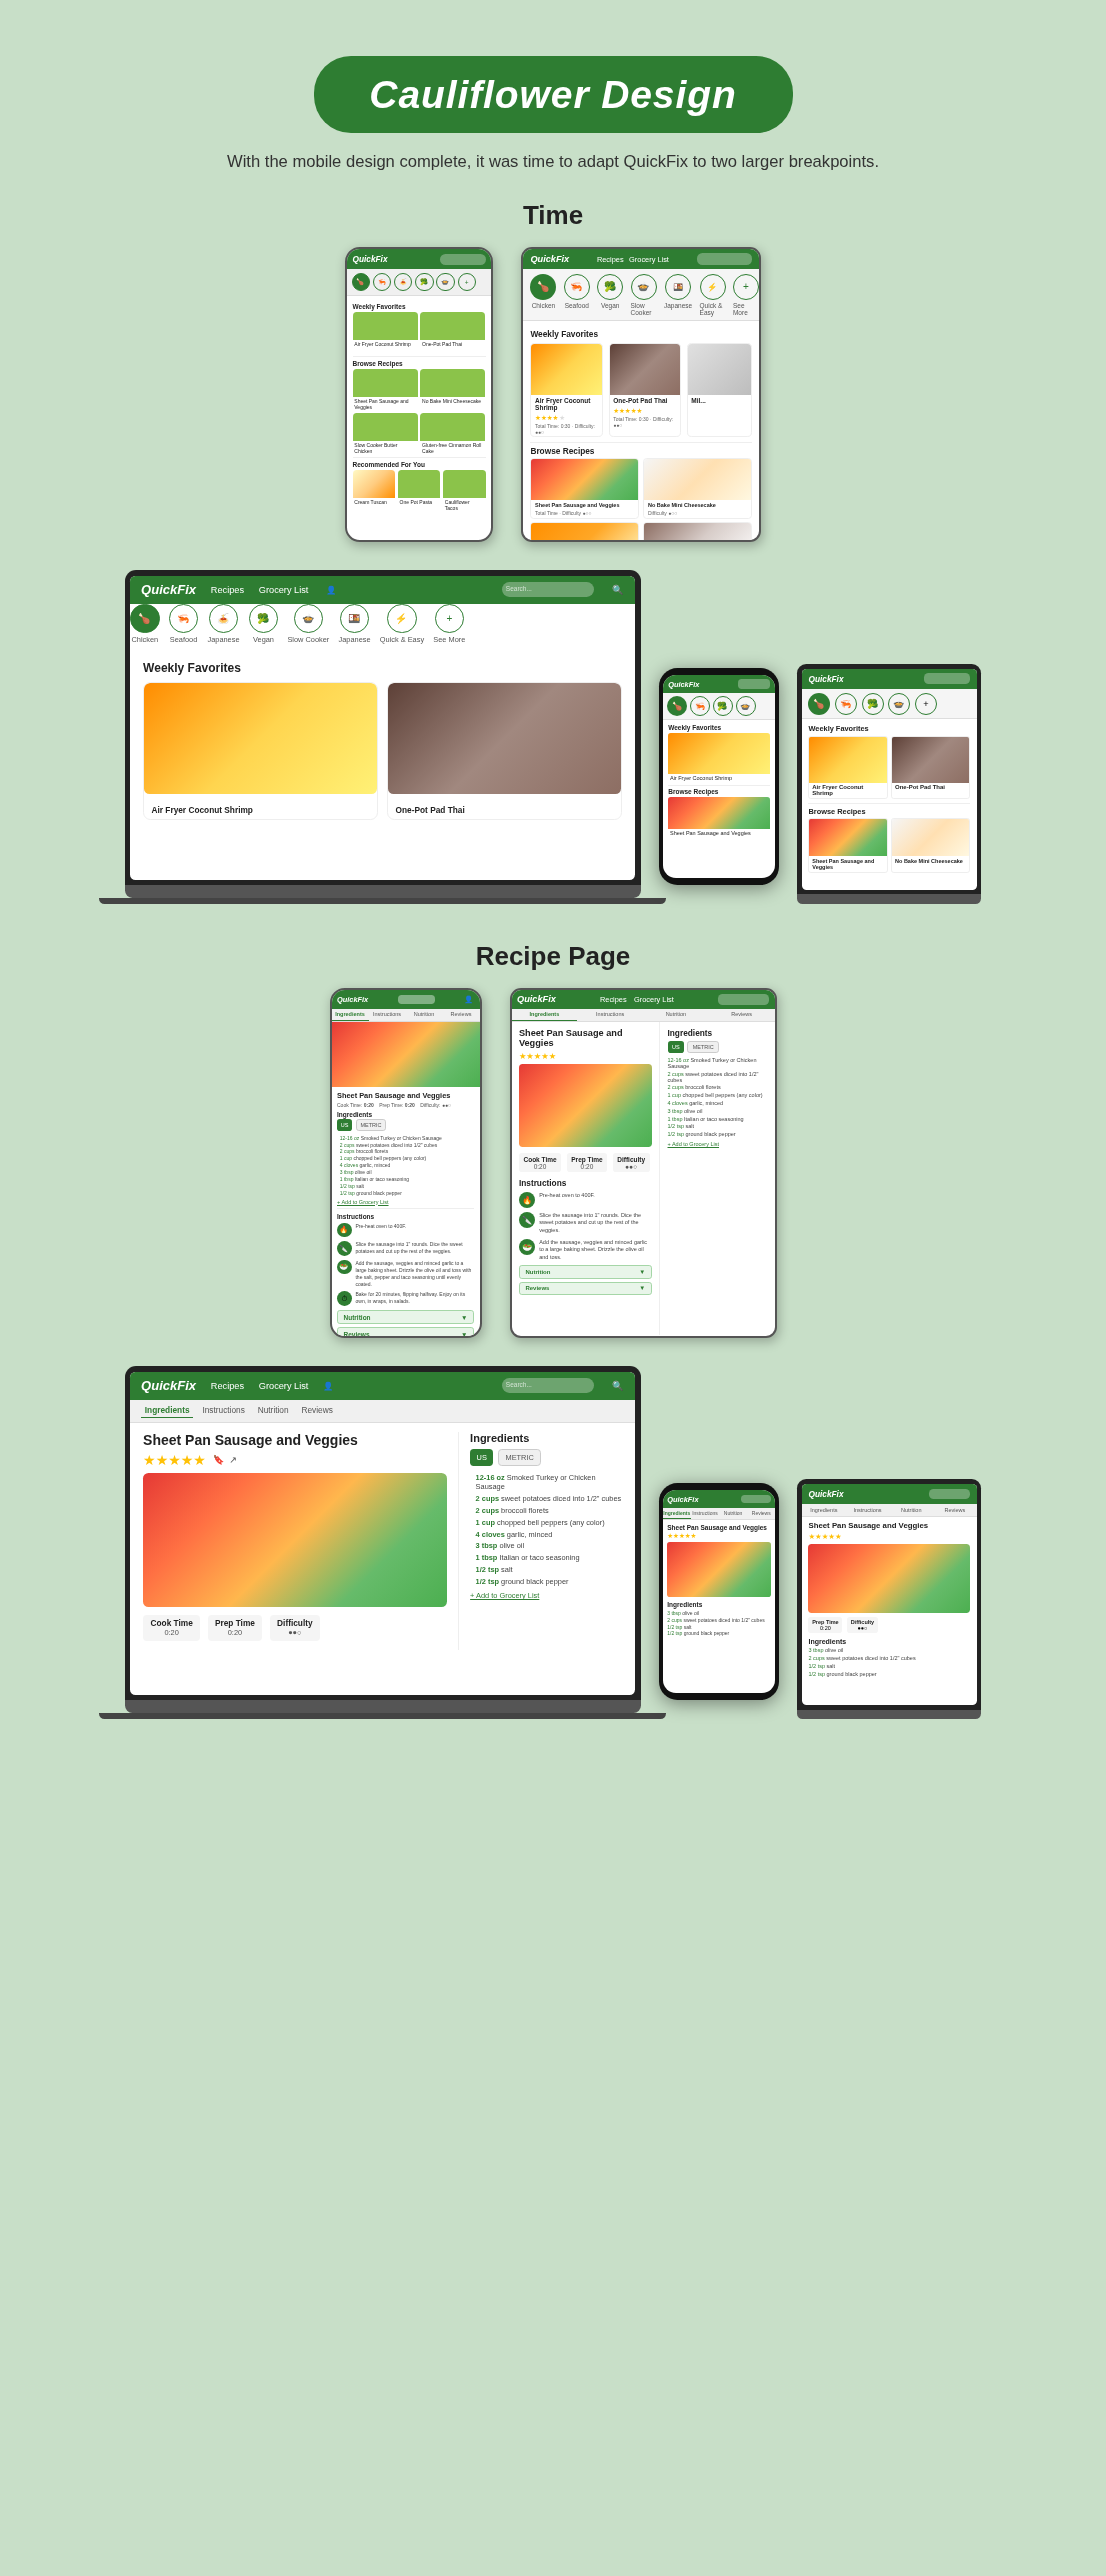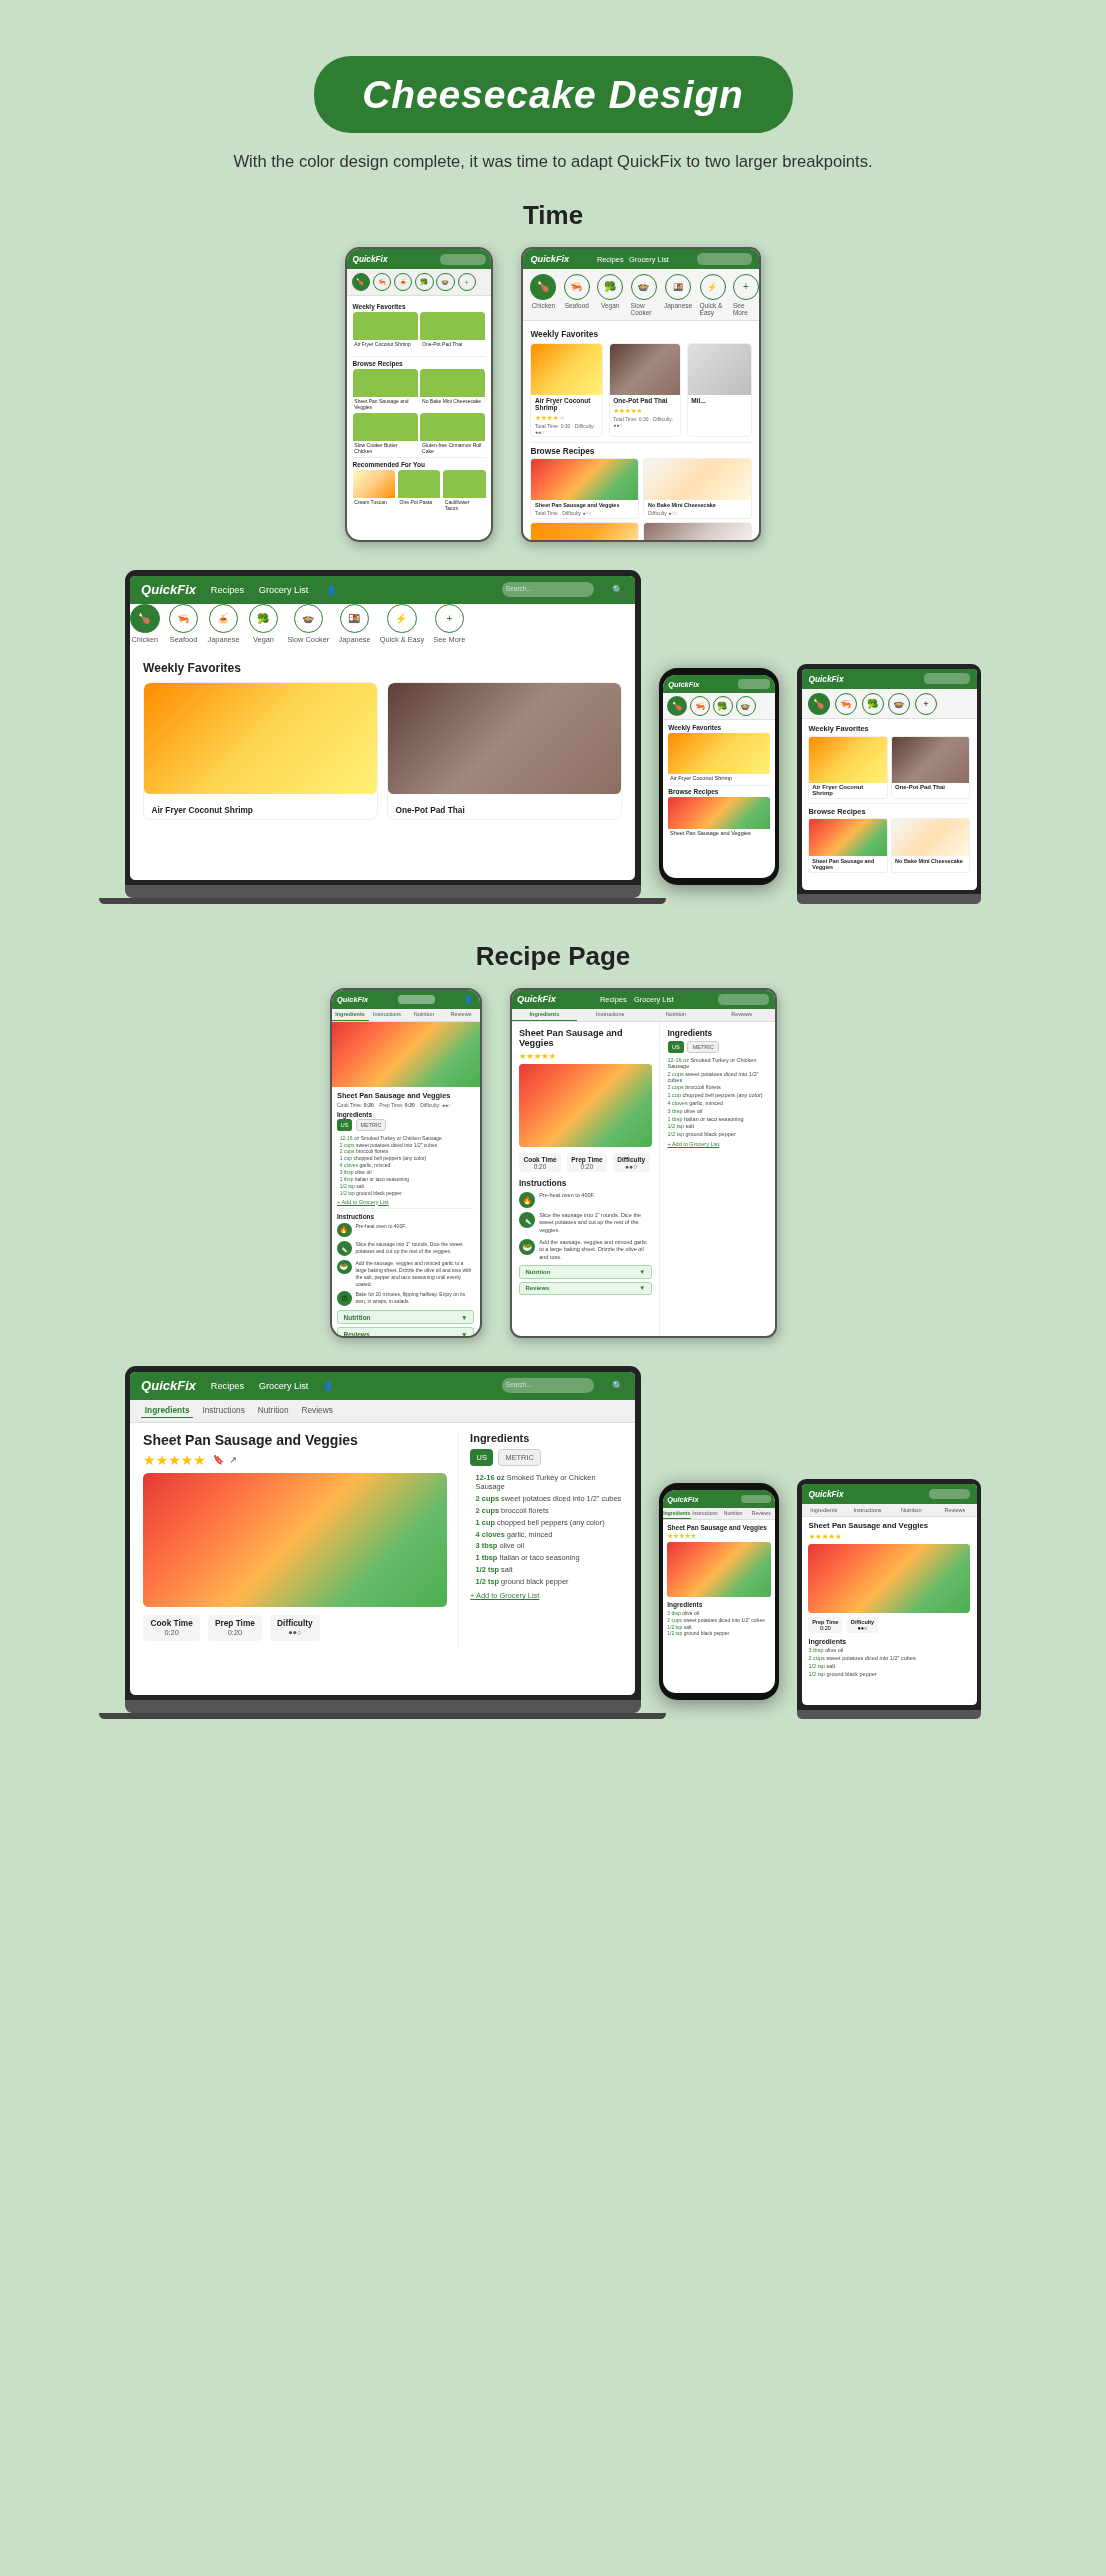--- a/index.html
+++ b/index.html
@@ -565,24 +565,24 @@
     }
 
   </style>
 </head>
 <body>
 
 <div class="main-wrapper">
 
   <div style="background: #c8dfc8; padding: 28px 0 9.2px;">
     <div class="header-section">
-      <h1 class="header-title">Cheesecake Design</h1>
+      <h1 class="header-title">Cauliflower Design</h1>
     </div>
 
-    <p class="subtitle">With the color design complete, it was time to adapt QuickFix to two larger breakpoints.</p>
+    <p class="subtitle">With the mobile design complete, it was time to adapt QuickFix to two larger breakpoints.</p>
 
     <h2 class="section-title">Time</h2>
 
     <div class="mobile-screens-row">
 
       <div class="phone-mockup">
         <div class="nav-bar">
           <span class="logo">QuickFix</span>
           <div class="search-bar"></div>
         </div>

